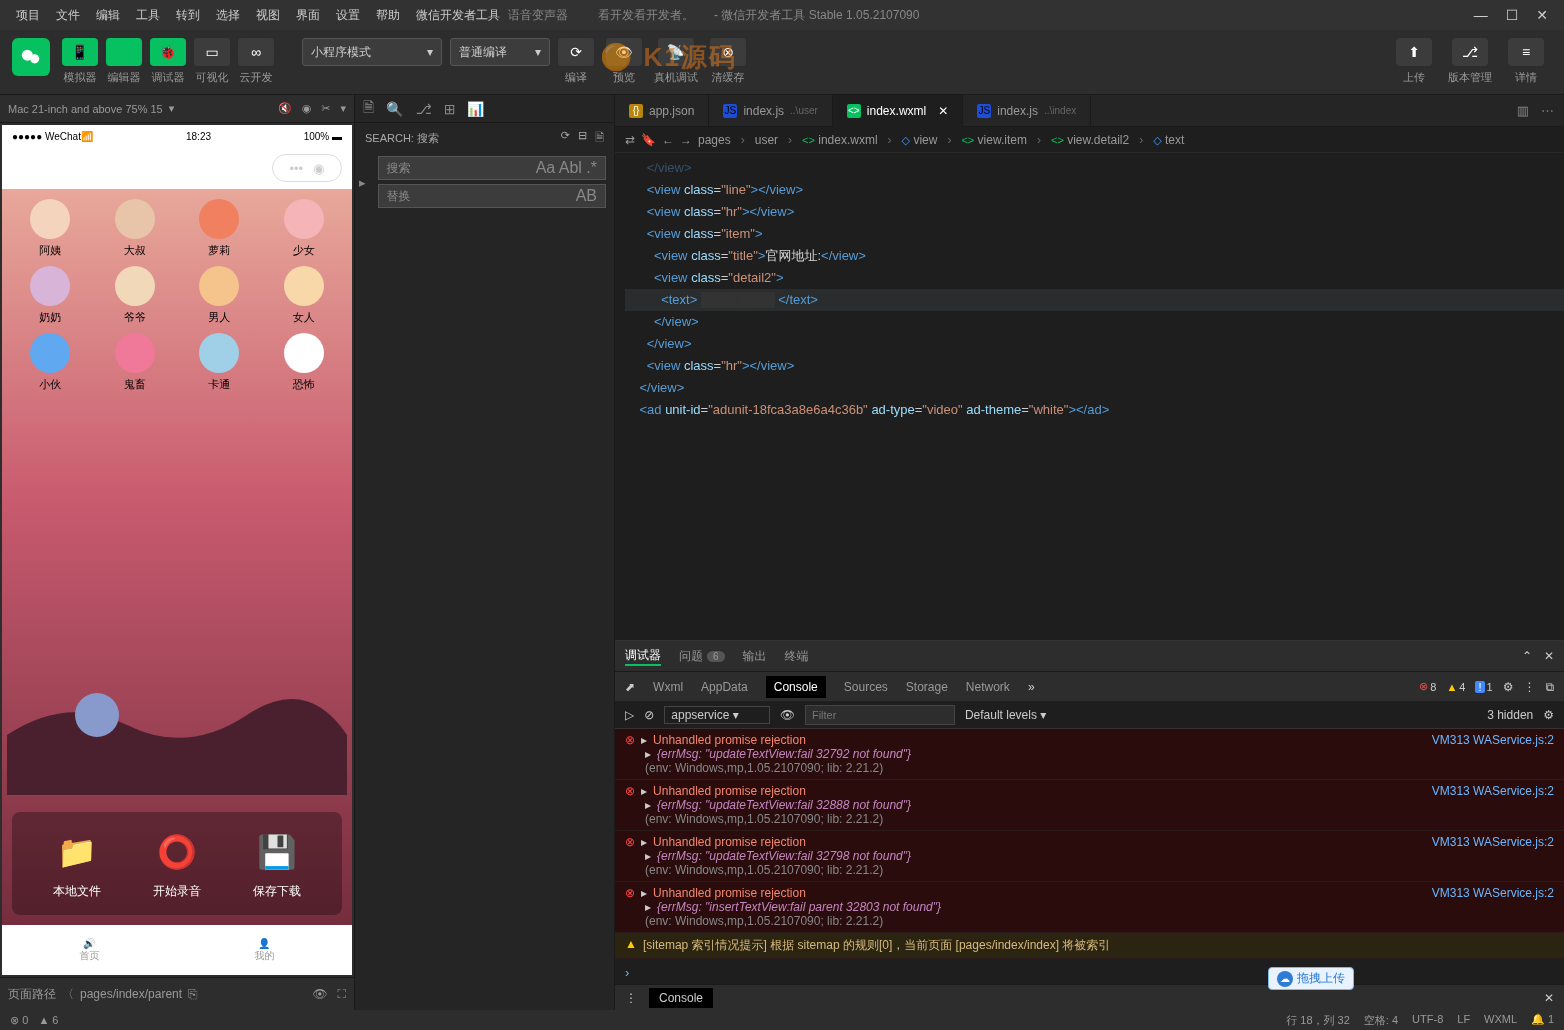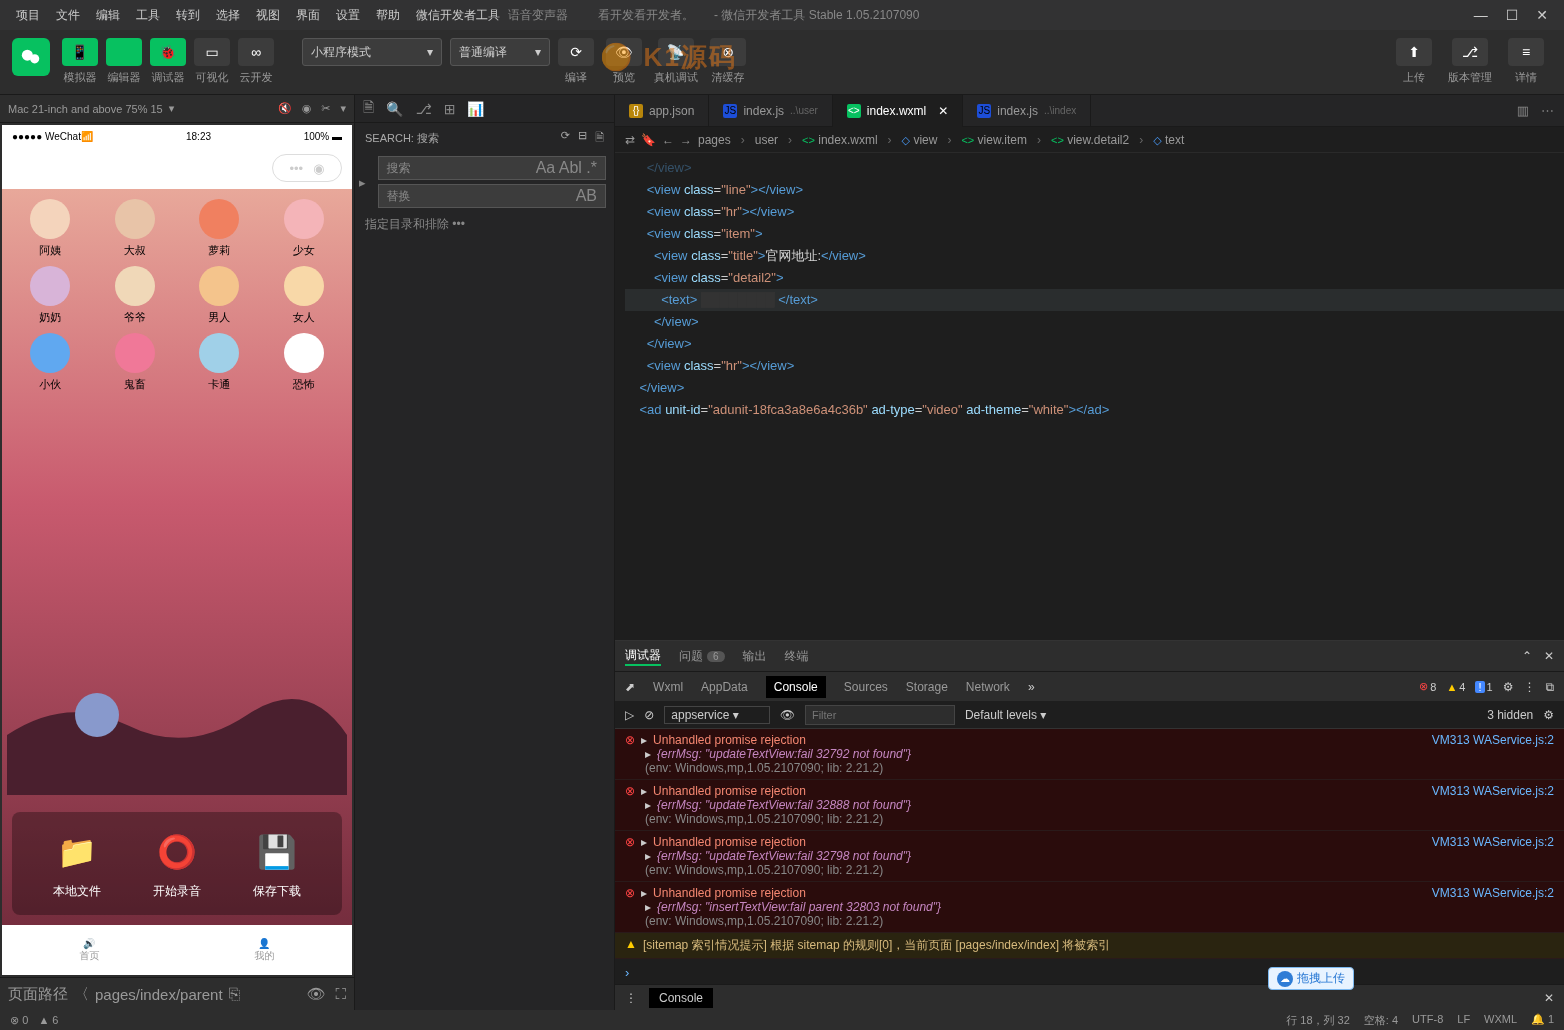--- a/index.html
+++ b/index.html
@@ -29,21 +29,21 @@
 .phone-content{flex:1;background:linear-gradient(180deg,#e8a89a 0%,#c85a6e 40%,#6b2838 100%);position:relative;overflow:hidden}
 .voice-grid{display:grid;grid-template-columns:repeat(4,1fr);padding:10px;gap:8px}
 .voice-item{display:flex;flex-direction:column;align-items:center;gap:4px}
 .voice-avatar{width:40px;height:40px;border-radius:50%;background:#fff}
 .voice-label{font-size:11px;color:#000;font-weight:500}
 .bottom-actions{position:absolute;bottom:60px;left:10px;right:10px;background:rgba(0,0,0,0.3);border-radius:8px;padding:15px;display:flex;justify-content:space-around}
 .action-item{display:flex;flex-direction:column;align-items:center;gap:6px;color:#fff;font-size:12px}
 .action-icon{width:50px;height:50px;display:flex;align-items:center;justify-content:center;font-size:32px}
 .phone-tabbar{position:absolute;bottom:0;left:0;right:0;height:50px;background:#fff;display:flex}
 .tab-item{flex:1;display:flex;flex-direction:column;align-items:center;justify-content:center;font-size:10px;color:#999}
-.footer-bar{height:20px;background:#2d2d2d;display:flex;align-items:center;padding:16px 8px;font-size:15px;color:#999;border-top:1px solid #1a1a1a}
+.footer-bar{height:20px;background:#2d2d2d;display:flex;align-items:center;padding:16px 8px;font-size:12px;color:#999;border-top:1px solid #1a1a1a}
 .middle-panel{width:260px;background:#252526;display:flex;flex-direction:column;border-right:1px solid #1a1a1a}
 .mid-tabs{height:28px;display:flex;align-items:center;padding:0 8px;gap:12px;border-bottom:1px solid #1a1a1a}
 .mid-tabs span{color:#888;font-size:14px;cursor:pointer}
 .search-label{padding:6px 10px;font-size:11px;color:#aaa;display:flex;align-items:center;justify-content:space-between}
 .search-input{margin:2px 8px;height:24px;background:#3c3c3c;border:1px solid #555;padding:0 8px;font-size:12px;color:#ccc;display:flex;align-items:center;justify-content:space-between}
 .search-input span.opts{color:#888;font-size:16px}
 .search-row{padding:6px 10px;font-size:12px;color:#888;cursor:pointer}
 .right-panel{flex:1;display:flex;flex-direction:column}
 .editor-tabs{height:32px;background:#252526;display:flex;align-items:center;border-bottom:1px solid #1a1a1a}
 .ed-tab{height:32px;padding:0 14px;display:flex;align-items:center;gap:6px;font-size:12px;color:#999;cursor:pointer;border-right:1px solid #1a1a1a}
@@ -338,21 +338,20 @@
         <div class="search-input">
           <span style="color:#888">搜索</span>
           <span class="opts">Aa Abl .*</span>
         </div>
         <div class="search-input" style="margin-top:4px">
           <span style="color:#888">替换</span>
           <span class="opts">AB</span>
         </div>
       </div>
     </div>
-    <div class="search-row"><span>指定目录和排除</span> •••</div>
   </div>
 
   <div class="right-panel">
     <div class="editor-tabs">
       <div id="ed-tabs" style="display:flex">
           <div class="ed-tab">
             <span class="ed-icon json">{}</span>
             <span>app.json</span>
           </div>
           <div class="ed-tab">

